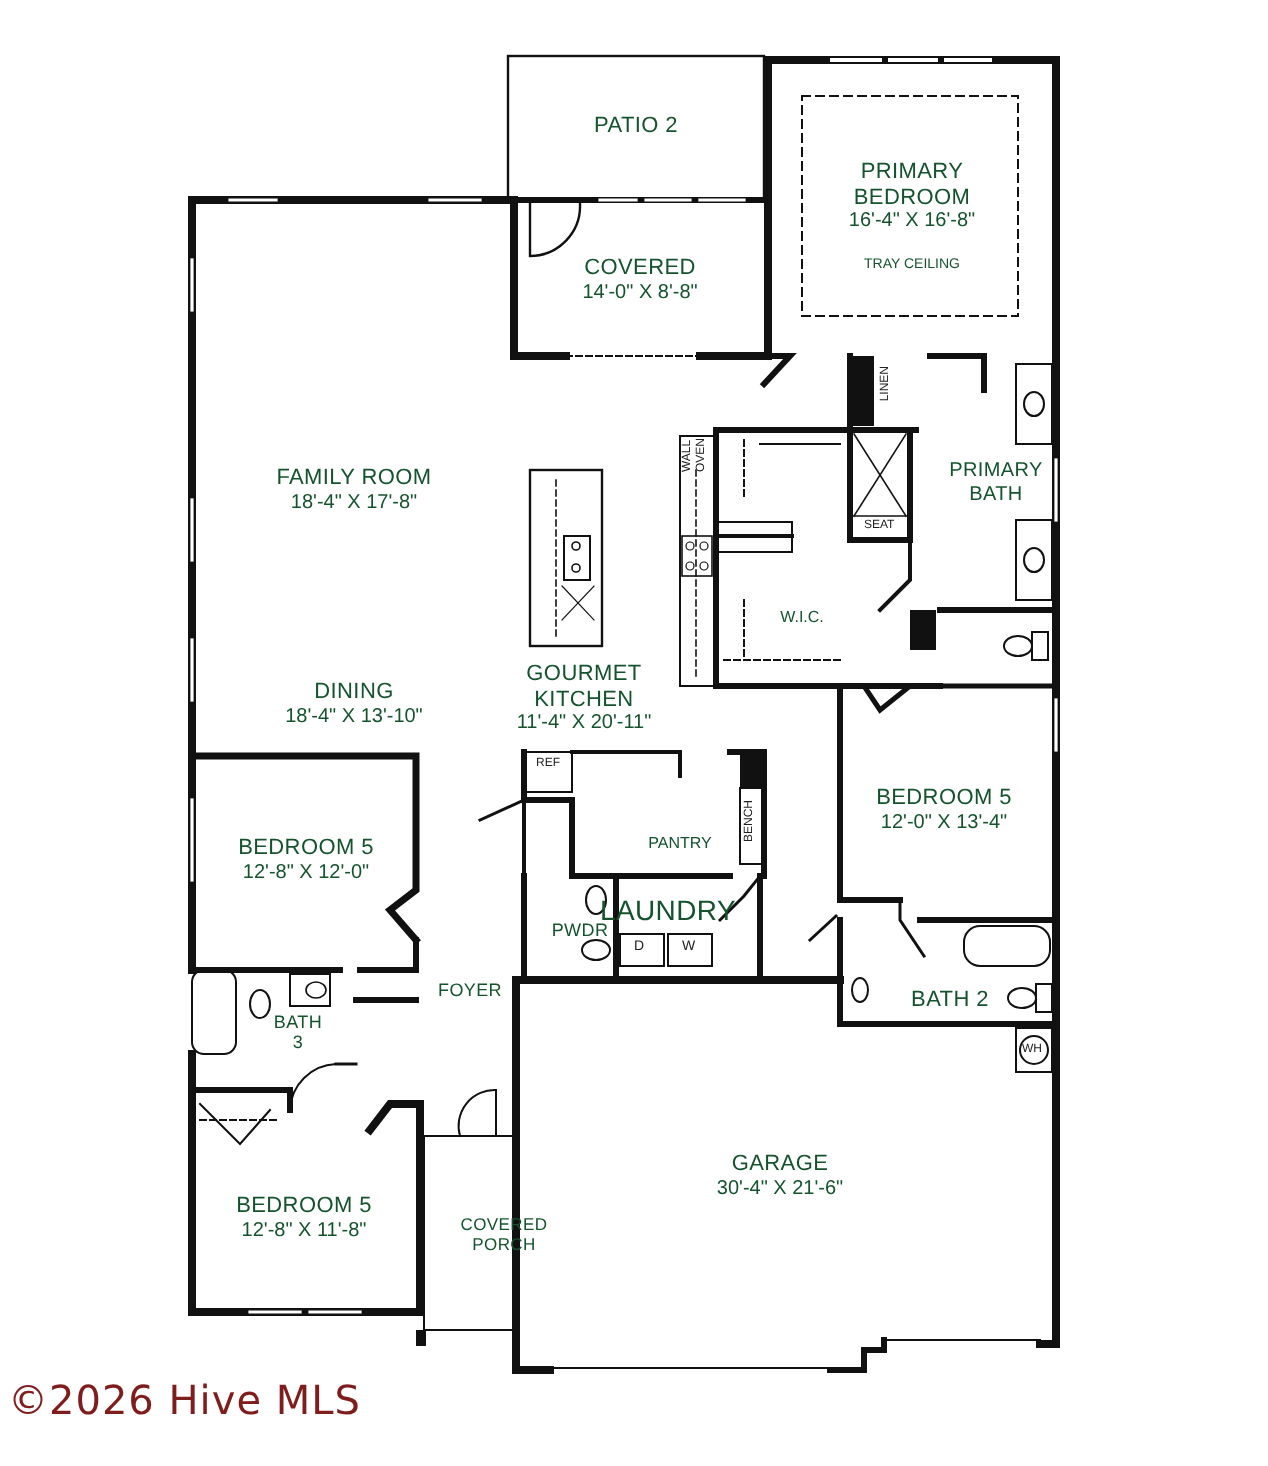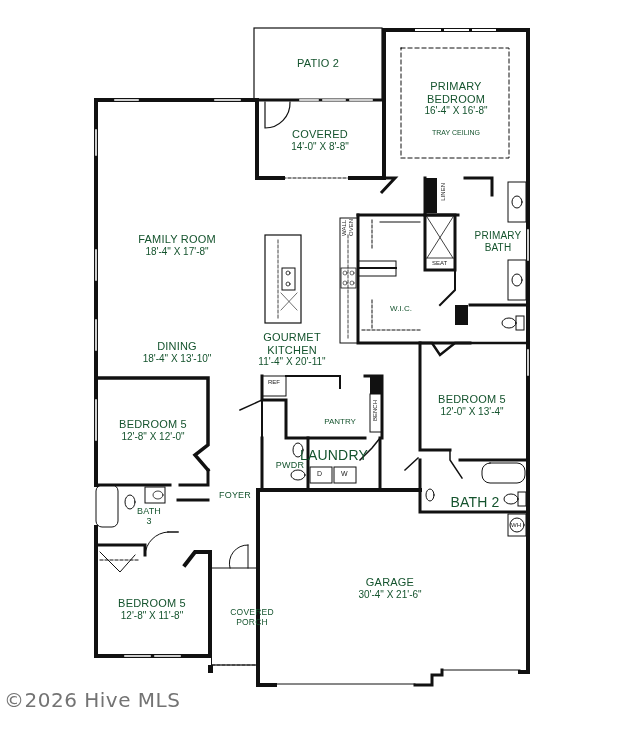--- a/index.html
+++ b/index.html
@@ -4,21 +4,21 @@
 <style>
   html,body{margin:0;padding:0;background:#ffffff;}
   body{width:634px;height:733px;position:relative;overflow:hidden;font-family:"Liberation Sans",sans-serif;}
   #plan{position:absolute;left:0;top:0;width:634px;height:733px;}
   .lbl{position:absolute;text-align:center;color:#14532d;font-family:"Liberation Sans",sans-serif;line-height:1.15;transform:translateX(-50%);white-space:nowrap;}
   .lbl .n{font-size:11px;display:block;letter-spacing:0.2px;}
   .lbl .d{font-size:10px;display:block;}
   .lbl .s{font-size:7px;display:block;margin-top:12px;}
   .sm{font-size:7px;position:absolute;color:#222;font-family:"Liberation Sans",sans-serif;}
   .vert{writing-mode:vertical-rl;transform:rotate(180deg);}
-  #wm{position:absolute;left:4px;top:688px;font-size:20px;color:#737373;font-family:"DejaVu Sans",sans-serif;letter-spacing:0.5px;}
+  #wm{position:absolute;left:4px;top:688px;font-size:20px;color:#7f1d1d;font-family:"DejaVu Sans",sans-serif;letter-spacing:0.5px;}
 </style>
 </head>
 <body>
 
 <svg id="plan" viewBox="0 0 634 733" xmlns="http://www.w3.org/2000/svg">
   <g fill="none" stroke="#111" stroke-linecap="square">
 
     <rect x="254" y="28" width="128" height="72" stroke-width="1.2"></rect>
 
     <path d="M384 30 L528 30 L528 178" stroke-width="4"></path>
@@ -219,21 +219,21 @@
 <div class="lbl" style="left:401px;top:292px;">
     <span class="s" style="font-size:8px">W.I.C.</span>
   </div>
 
 <div class="lbl" style="left:472px;top:393px;">
   <span class="n">BEDROOM 5</span>
   <span class="d">12'-0" X 13'-4"</span>
 </div>
 
 <div class="lbl" style="left:475px;top:494px;">
-    <span class="n" style="font-size:14px">BATH 2</span>
+    <span class="n" style="font-size:11px">BATH 2</span>
   </div>
 
 <div class="lbl" style="left:153px;top:418px;">
   <span class="n">BEDROOM 5</span>
   <span class="d">12'-8" X 12'-0"</span>
 </div>
 
 <div class="lbl" style="left:149px;top:506px;">
   <span class="n" style="font-size:9px">BATH</span>
   <span class="n" style="font-size:9px">3</span>

